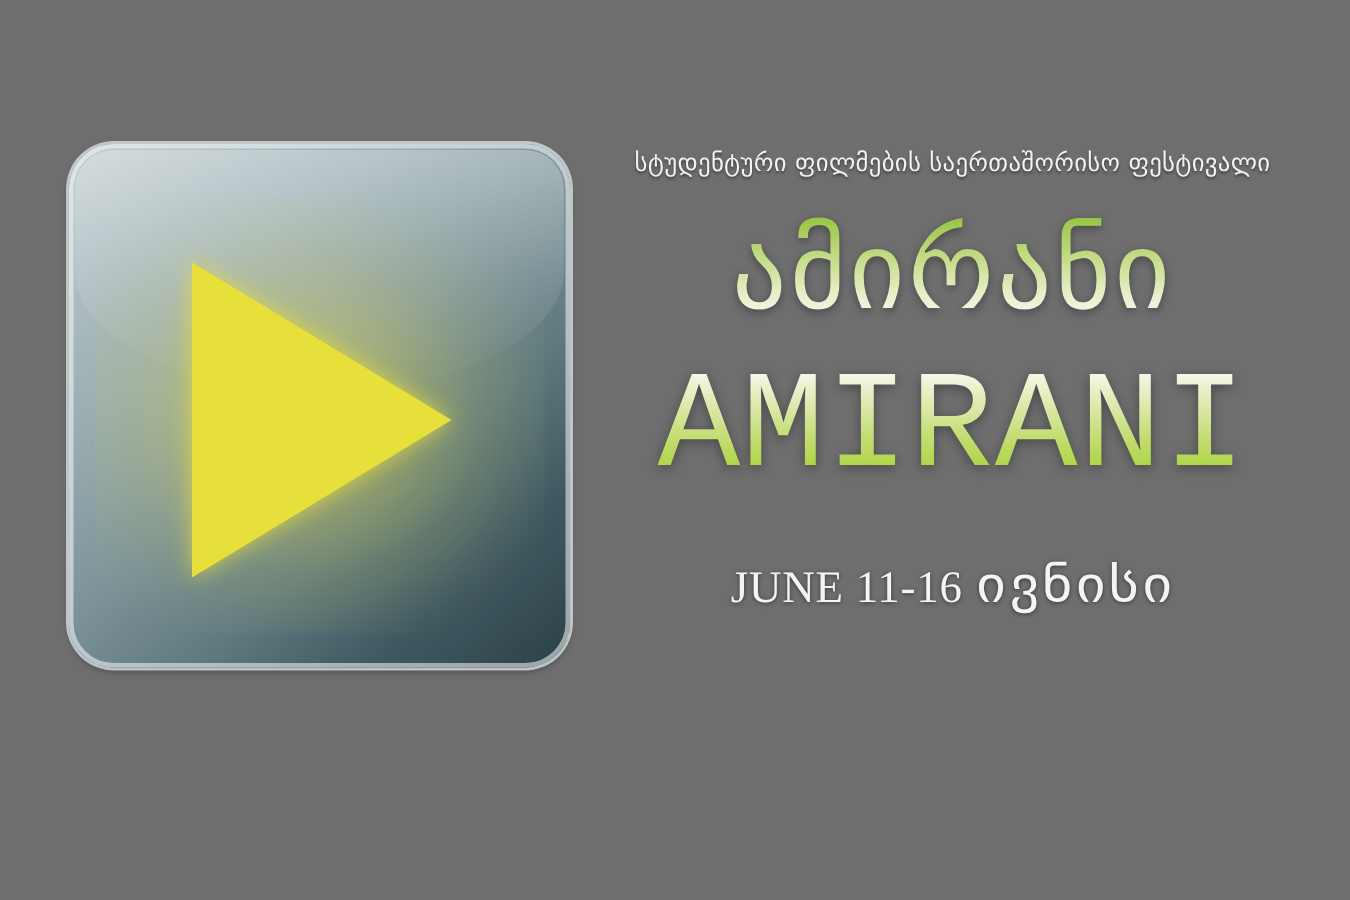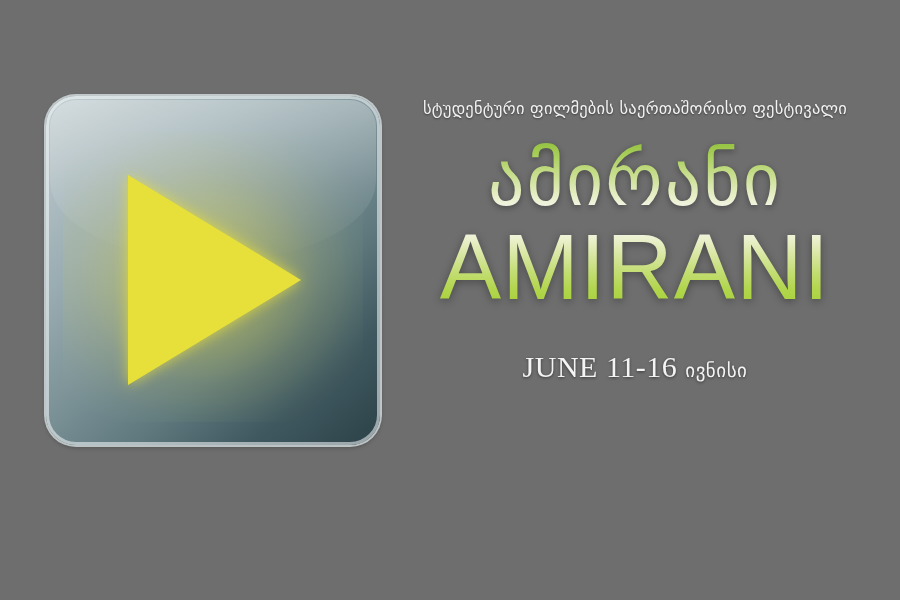--- a/index.html
+++ b/index.html
@@ -120,22 +120,22 @@
         #f6f7ec 88%,
         #fbfbf4 100%);
     -webkit-background-clip: text;
     background-clip: text;
     color: transparent;
     -webkit-text-fill-color: transparent;
     filter: drop-shadow(0 2px 3px rgba(0,0,0,0.35));
   }
 
   #latin-title {
-    margin-top: 2px;
-    font-family: Liberation Sans, sans-serif;
+    margin-top: 21px;
+    font-family: Liberation Mono, monospace;
     font-size: 92px;
     font-weight: 400;
     letter-spacing: 1px;
     line-height: 0.98;
     background: linear-gradient(180deg,
         #fdfdf6 0%,
         #f0f3da 14%,
         #dbe8a8 34%,
         #c3dd72 56%,
         #b2d64e 74%,
@@ -161,22 +161,22 @@
   #date-line {
     margin-top: 38px;
     font-family: "Liberation Serif", "DejaVu Serif", serif;
     font-size: 30px;
     font-weight: 400;
     letter-spacing: 0.5px;
     color: #f4f4f4;
     text-shadow: 0 1px 3px rgba(0,0,0,0.5);
   }
   #date-line .date-georgian {
-    font-family: Liberation Serif, serif;
-    font-size: 19px;
+    font-family: Liberation Mono, monospace;
+    font-size: 36px;
   }
 </style>
 </head>
 <body>
 
 <div id="poster">
 
   <div id="play-button-art">
     <div id="play-button-sheen"></div>
     <div id="play-glow"></div>

